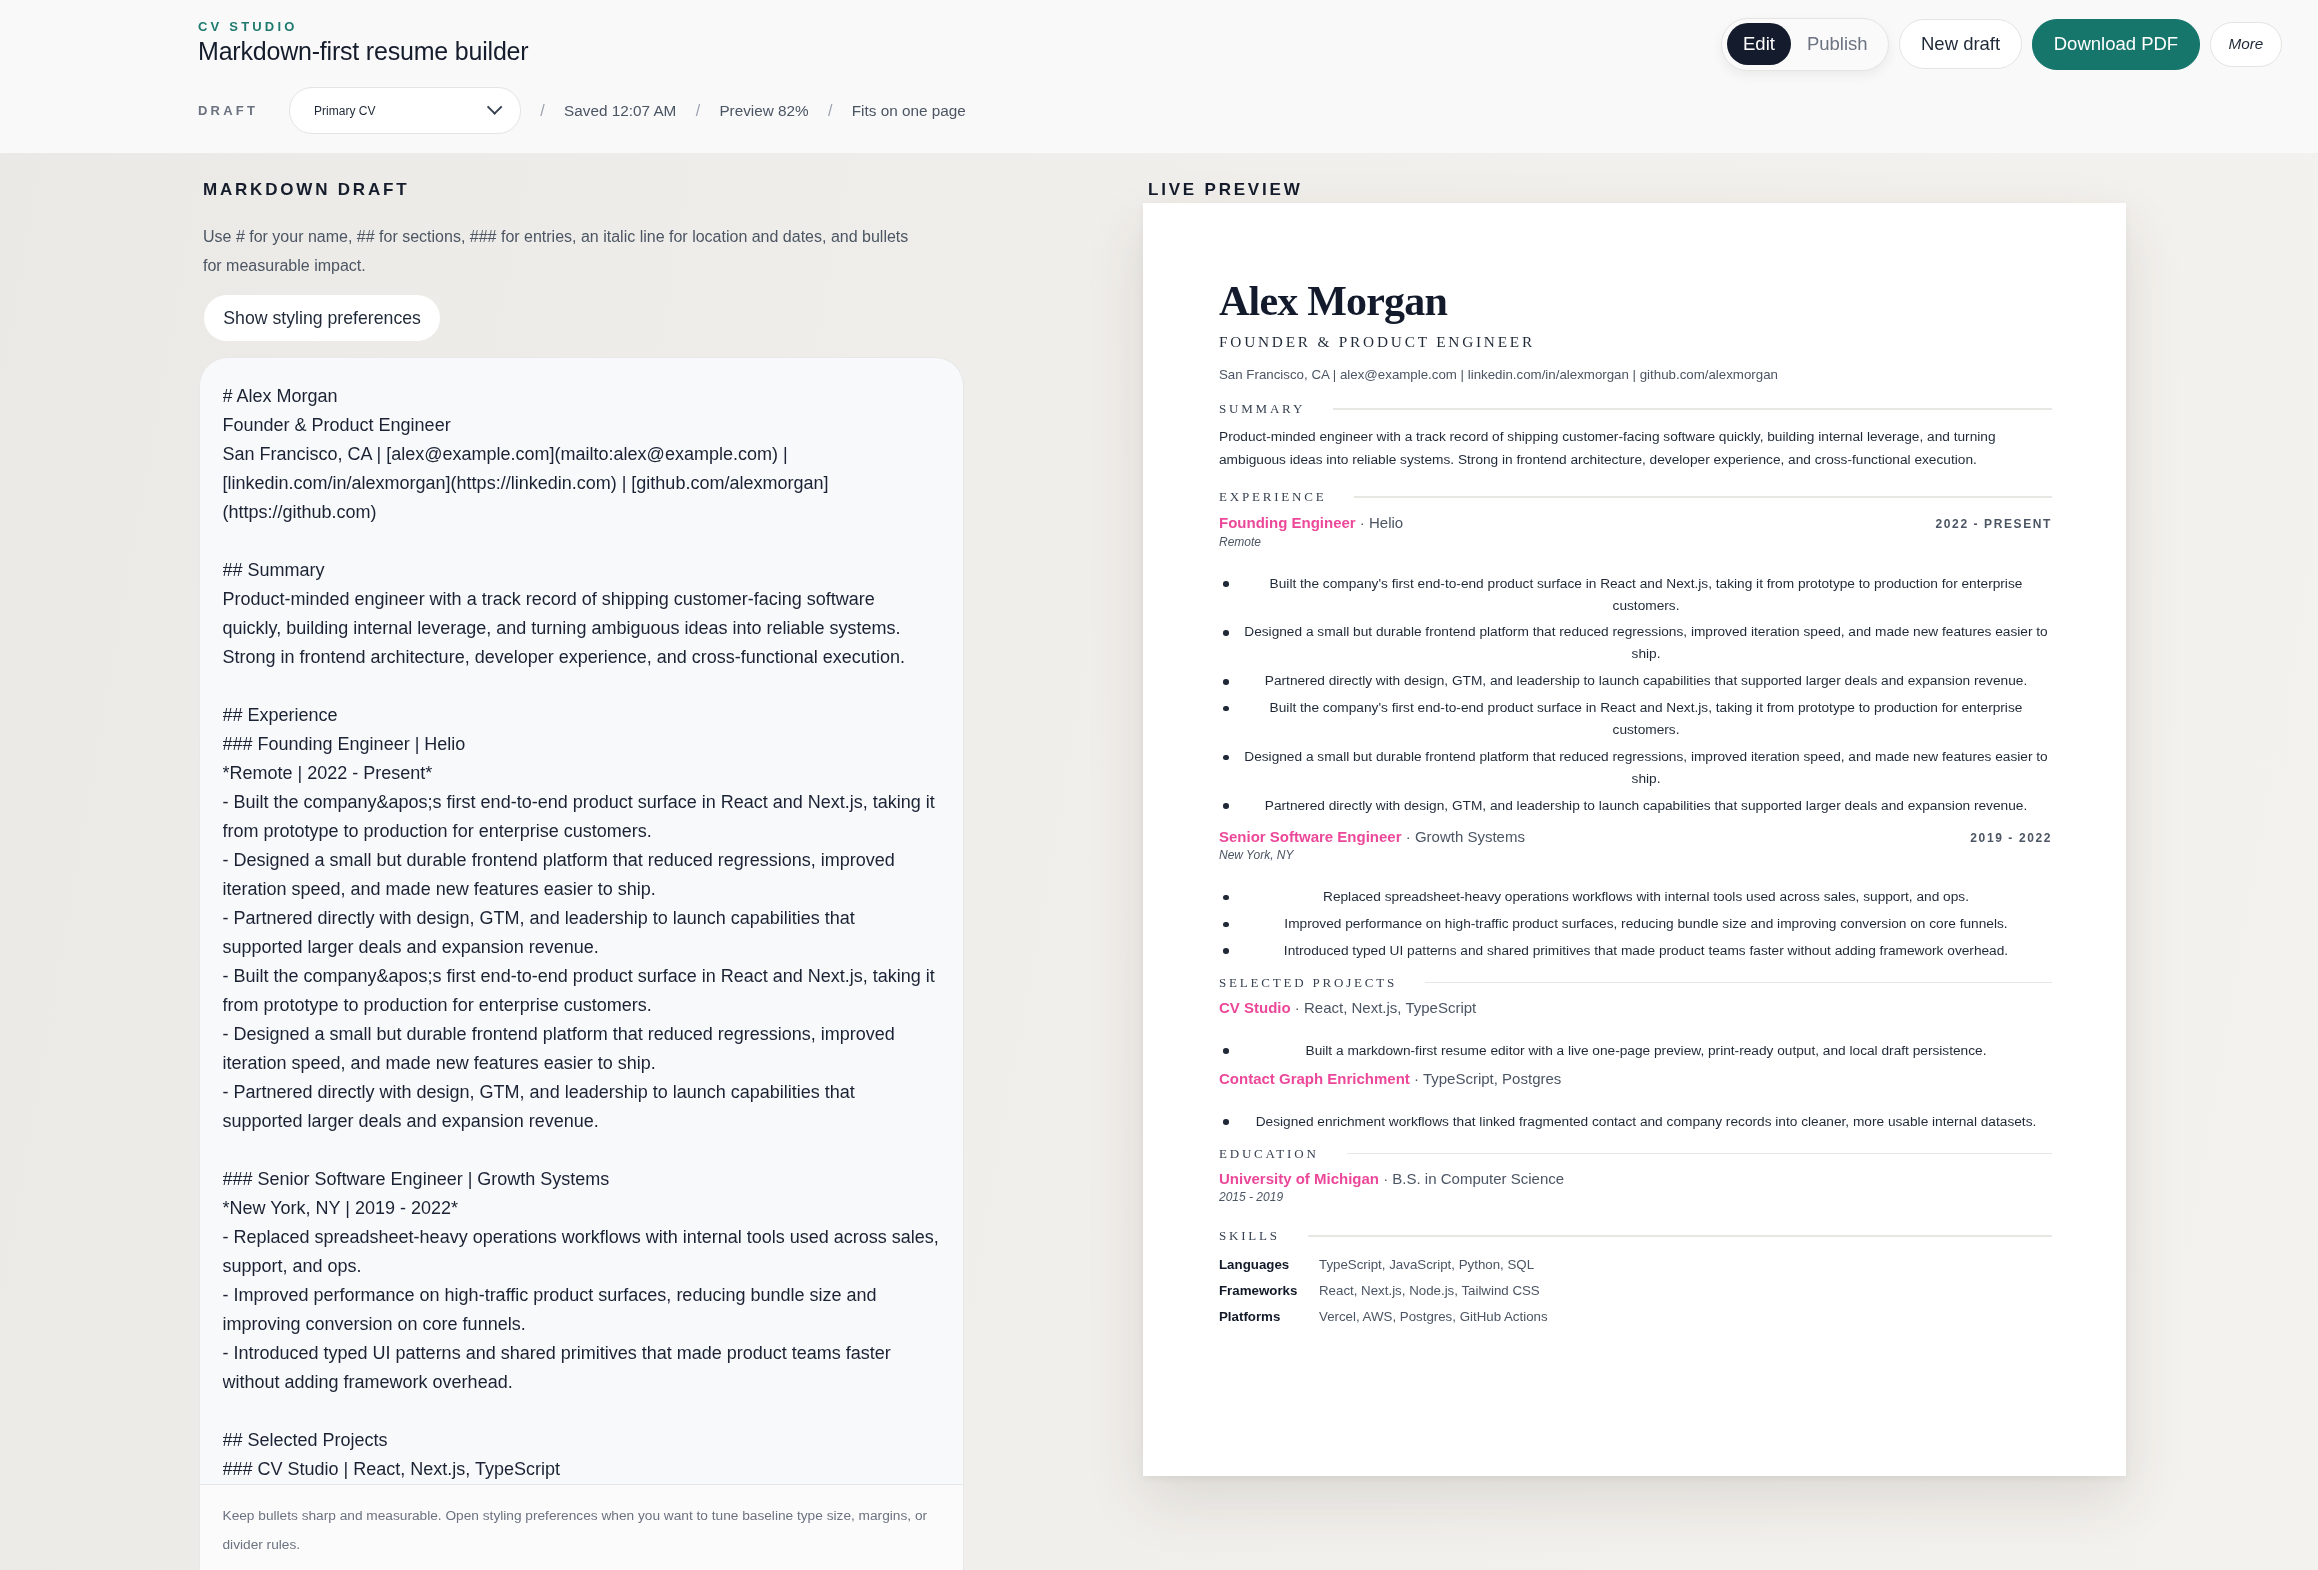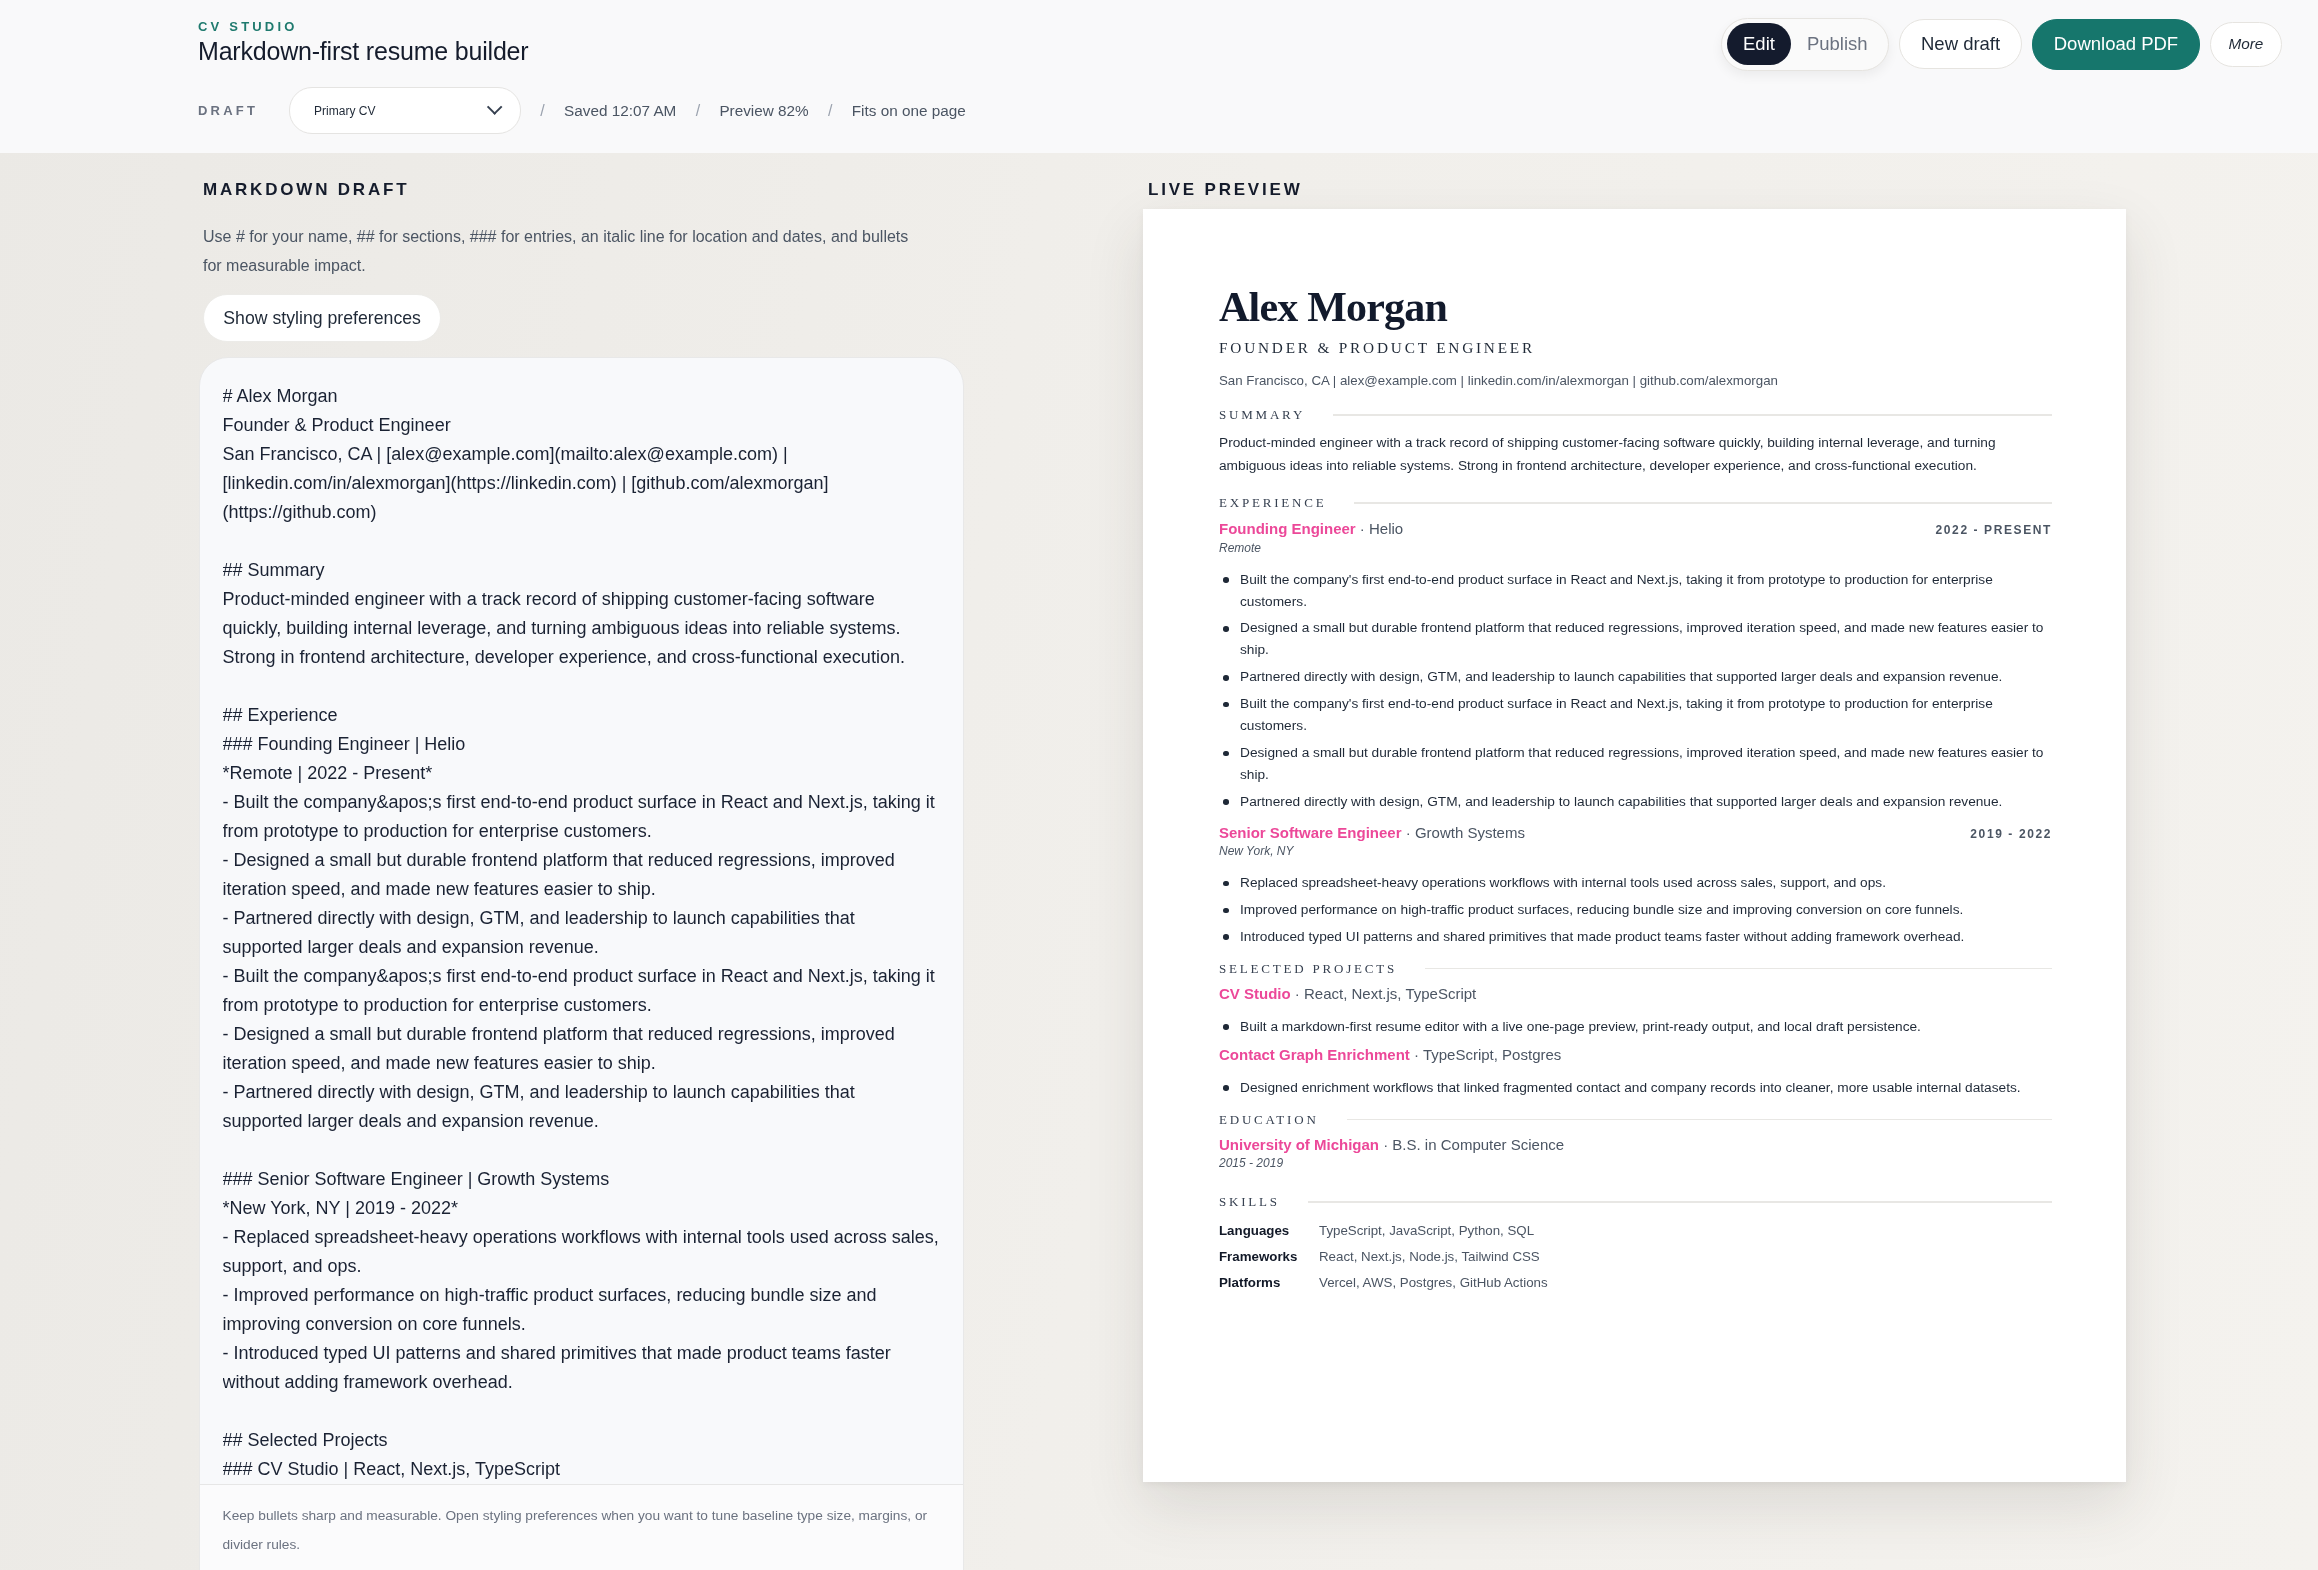--- a/index.html
+++ b/index.html
@@ -77,39 +77,39 @@
     font-family: "Liberation Sans", sans-serif;
   }
   .editor-footer {
     position: absolute; left: 0; top: 1126px; width: 100%; height: 129px;
     border-top: 0.8px solid #e6e6e6; background: #fbfbfc;
     padding: 16px 22.5px; font-size: 13.7px; line-height: 29px; color: #6b7280;
   }
 
   
   .paper {
-    position: absolute; left: 1143px; top: 209px; width: 983px; height: 1273px;
+    position: absolute; left: 1143px; top: 203px; width: 983px; height: 1273px;
     background: #fff; box-shadow: 0 24px 56px rgba(60,50,40,0.12), 0 3.2px 8px rgba(0,0,0,0.05);
   }
   .cv { position: absolute; left: 76px; top: 72px; width: 833px; color: #1b2233; }
   .cv-name { font-family: "Liberation Serif", "DejaVu Serif", serif; font-size: 42px; font-weight: 700; letter-spacing: -0.8px; color: #121a2c; line-height: 53px; }
   .cv-role { font-family: "Liberation Serif", serif; font-size: 15.3px; letter-spacing: 2.8px; margin-top: 4.8px; color: #1f2937; }
   .cv-contact { font-size: 13.3px; color: #4b5563; margin-top: 16px; }
   .cv-section { margin-top: 21px; }
   .cv-sec-head { display: flex; align-items: center; gap: 28px; }
   .cv-sec-title { font-family: "Liberation Serif", serif; font-size: 13px; letter-spacing: 2.8px; color: #374151; white-space: nowrap; }
   .cv-sec-rule { flex: 1; height: 1.6px; background: #e8e7e4; }
   .cv-p { font-size: 13.7px; line-height: 23px; color: #1f2937; margin-top: 8px; }
   .cv-entry { margin-top: 11.3px; }
   .cv-entry-head { display: flex; justify-content: space-between; align-items: baseline; }
   .cv-entry-title { font-size: 15px; color: #ec4899; font-weight: 700; }
   .cv-entry-sub { font-size: 15px; color: #4b5563; font-weight: 400; }
   .cv-entry-date { font-size: 12px; letter-spacing: 1.6px; color: #4b5563; font-weight: 700; }
   .cv-entry-loc { font-size: 12px; font-style: italic; color: #4b5563; margin-top: 3.2px; }
-  .cv-bullets { list-style: none; margin-top: 14px; }
+  .cv-bullets { list-style: none; margin-top: 24px; text-align: center; }
   .cv-bullets li { position: relative; padding-left: 21px; font-size: 13.7px; line-height: 22px; color: #1f2937; margin-bottom: 4.8px; }
   .cv-bullets li::before { content: ""; position: absolute; left: 4px; top: 8.8px; width: 5.6px; height: 5.6px; border-radius: 50%; background: #1f2937; }
   .skills-row { display: flex; font-size: 13.3px; line-height: 26px; }
   .skills-key { width: 100px; font-weight: 700; color: #111827; }
   .skills-val { color: #4b5563; }
 </style>
 </head>
 <body>
 
 <header class="topbar">

